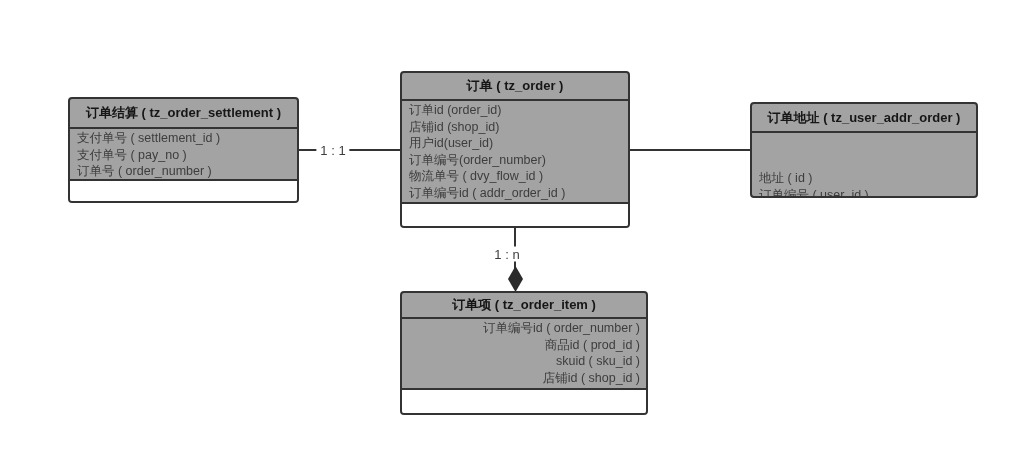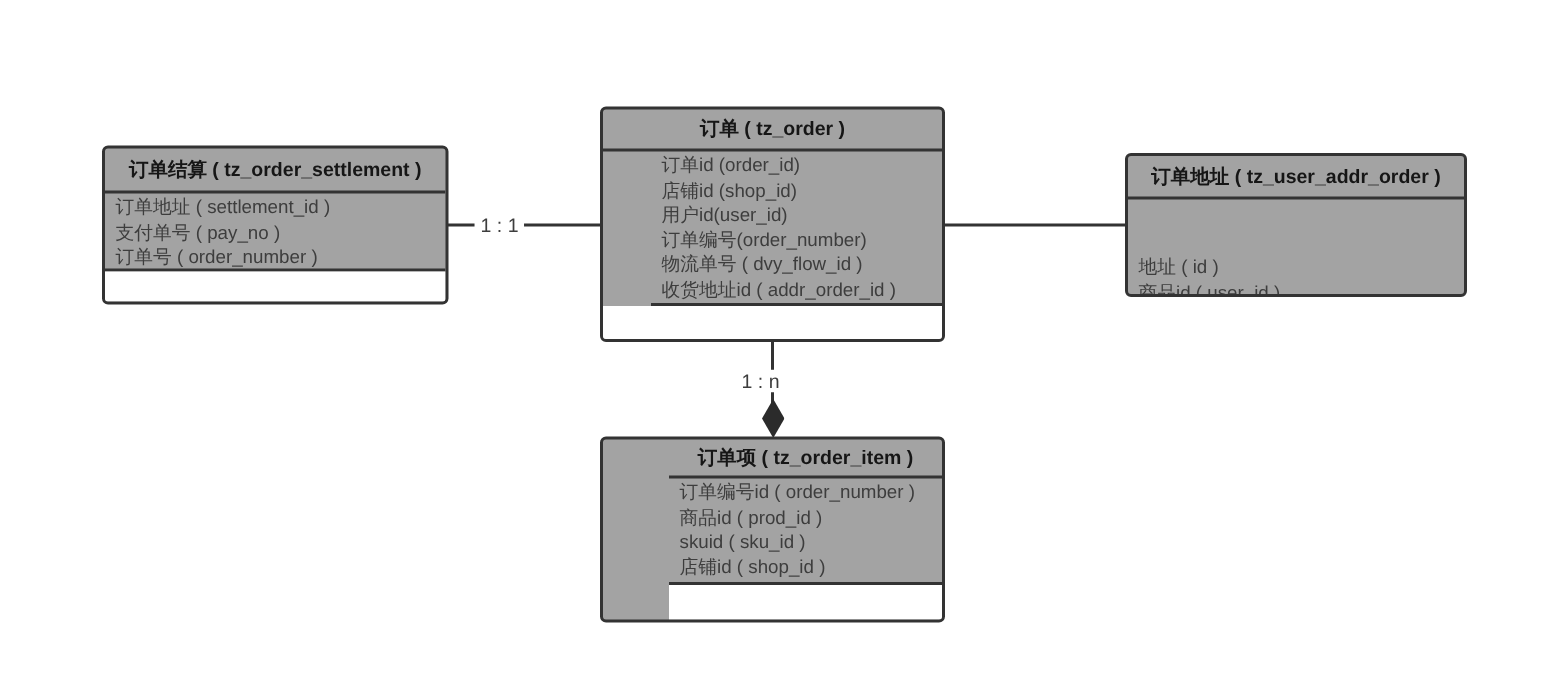--- a/index.html
+++ b/index.html
@@ -70,52 +70,52 @@
 
   <div class="connector" style="left:628px;top:149px;width:124px;height:2px;"></div>
 
   <div class="connector" style="left:514px;top:226px;width:2px;height:46px;"></div>
   <div class="conn-label" style="left:507px;top:254px;">1 : n</div>
   <div class="diamond" style="left:508px;top:266px;width:15px;height:26px;"></div>
 
   <div class="entity" style="left:68px;top:97px;width:231px;height:106px;">
     <div class="entity-title" style="height:30px;">订单结算 ( tz_order_settlement )</div>
     <div class="entity-fields" style="height:52px;">
-      <div>订单地址 ( settlement_id )</div>
+      <div>支付单号 ( settlement_id )</div>
       <div>支付单号 ( pay_no )</div>
       <div>订单号 ( order_number )</div>
     </div>
     <div class="entity-empty"></div>
   </div>
 
   <div class="entity" style="left:400px;top:71px;width:230px;height:157px;">
     <div class="entity-title" style="height:28px;">订单 ( tz_order )</div>
-    <div class="entity-fields" style="height:103px;margin-left:32px;">
+    <div class="entity-fields" style="height:103px;">
       <div>订单id (order_id)</div>
       <div>店铺id (shop_id)</div>
       <div>用户id(user_id)</div>
       <div>订单编号(order_number)</div>
       <div>物流单号 ( dvy_flow_id )</div>
-      <div>收货地址id ( addr_order_id )</div>
+      <div>订单编号id ( addr_order_id )</div>
     </div>
     <div class="entity-empty"></div>
   </div>
 
   <div class="entity" style="left:750px;top:102px;width:228px;height:96px;gap:36px;">
     <div class="entity-title" style="height:29px;">订单地址 ( tz_user_addr_order )</div>
     <div class="entity-fields" style="height:38px;">
       <div>地址 ( id )</div>
-      <div>商品id ( user_id )</div>
+      <div>订单编号 ( user_id )</div>
     </div>
     <div class="entity-empty"></div>
   </div>
 
-  <div class="entity" style="left:400px;top:291px;width:230px;height:124px;padding-left:44px;">
+  <div class="entity" style="left:400px;top:291px;width:248px;height:124px;">
     <div class="entity-title" style="height:26px;">订单项 ( tz_order_item )</div>
-    <div class="entity-fields" style="height:71px;">
+    <div class="entity-fields" style="height:71px;text-align:right;">
       <div>订单编号id ( order_number )</div>
       <div>商品id ( prod_id )</div>
       <div>skuid ( sku_id )</div>
       <div>店铺id ( shop_id )</div>
     </div>
     <div class="entity-empty"></div>
   </div>
 
 </div>
 

